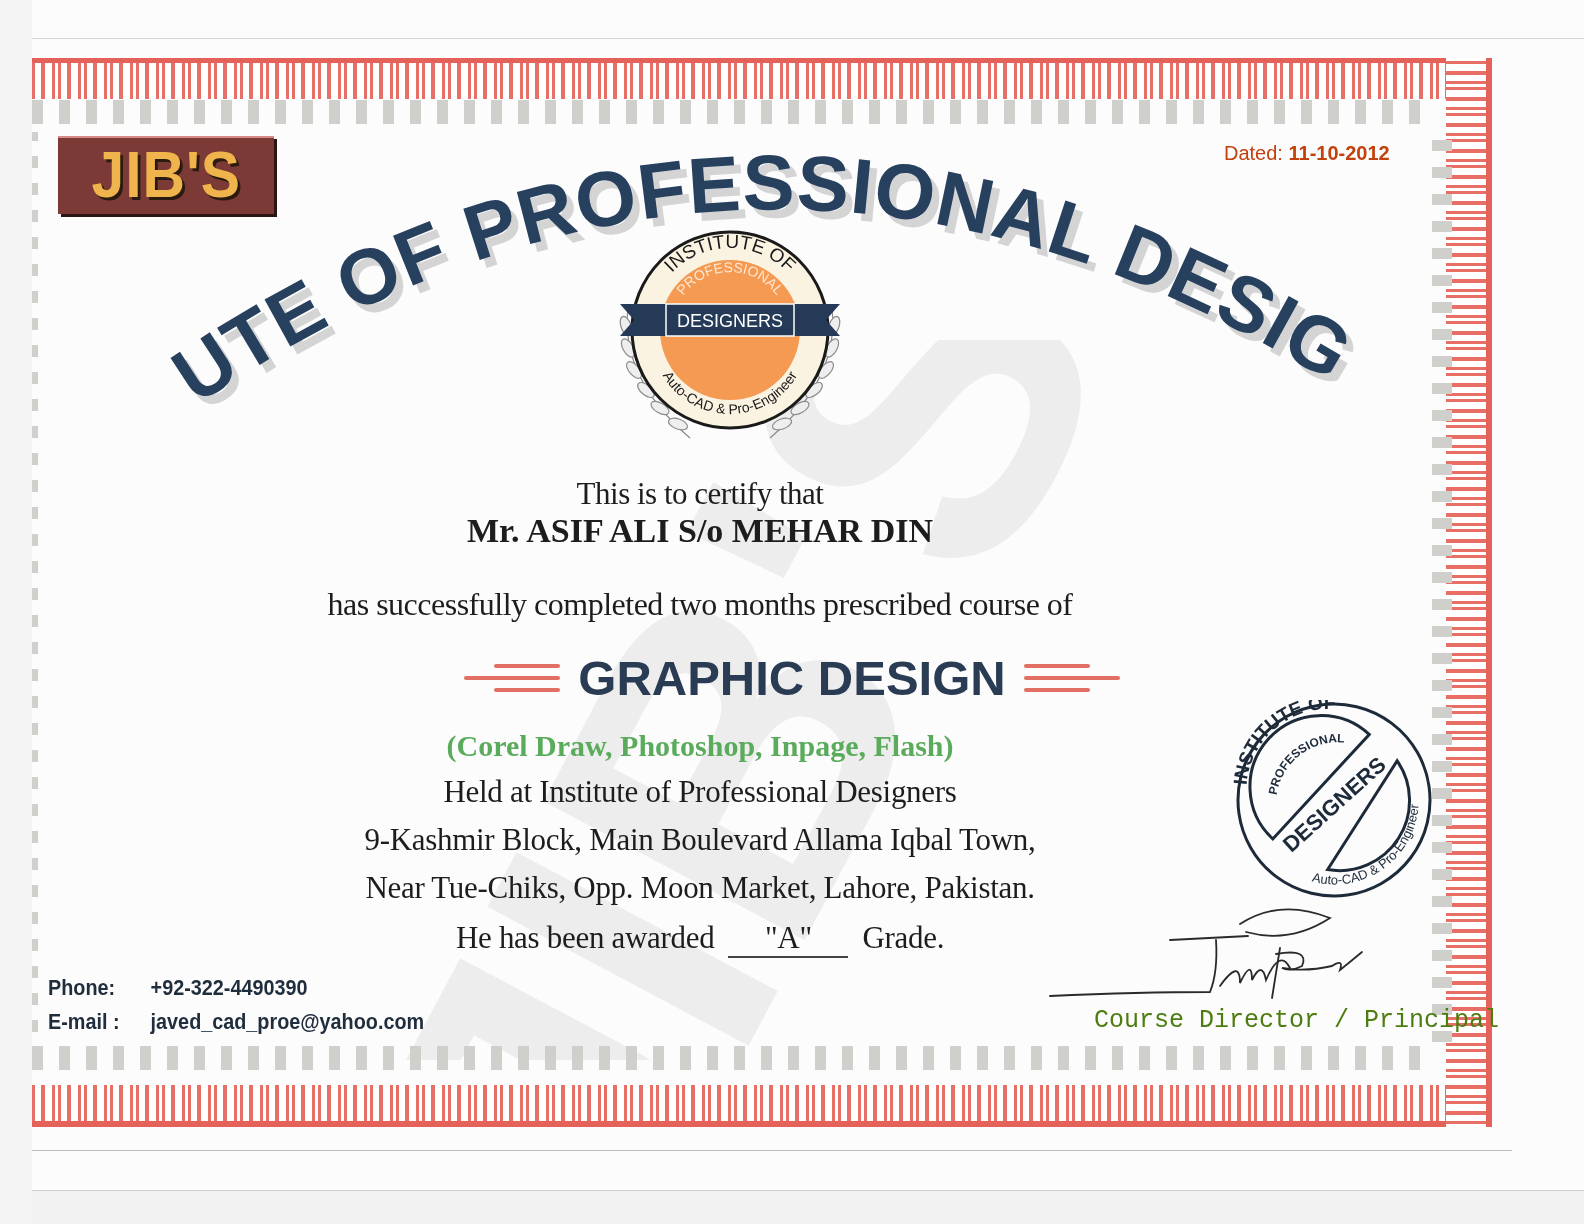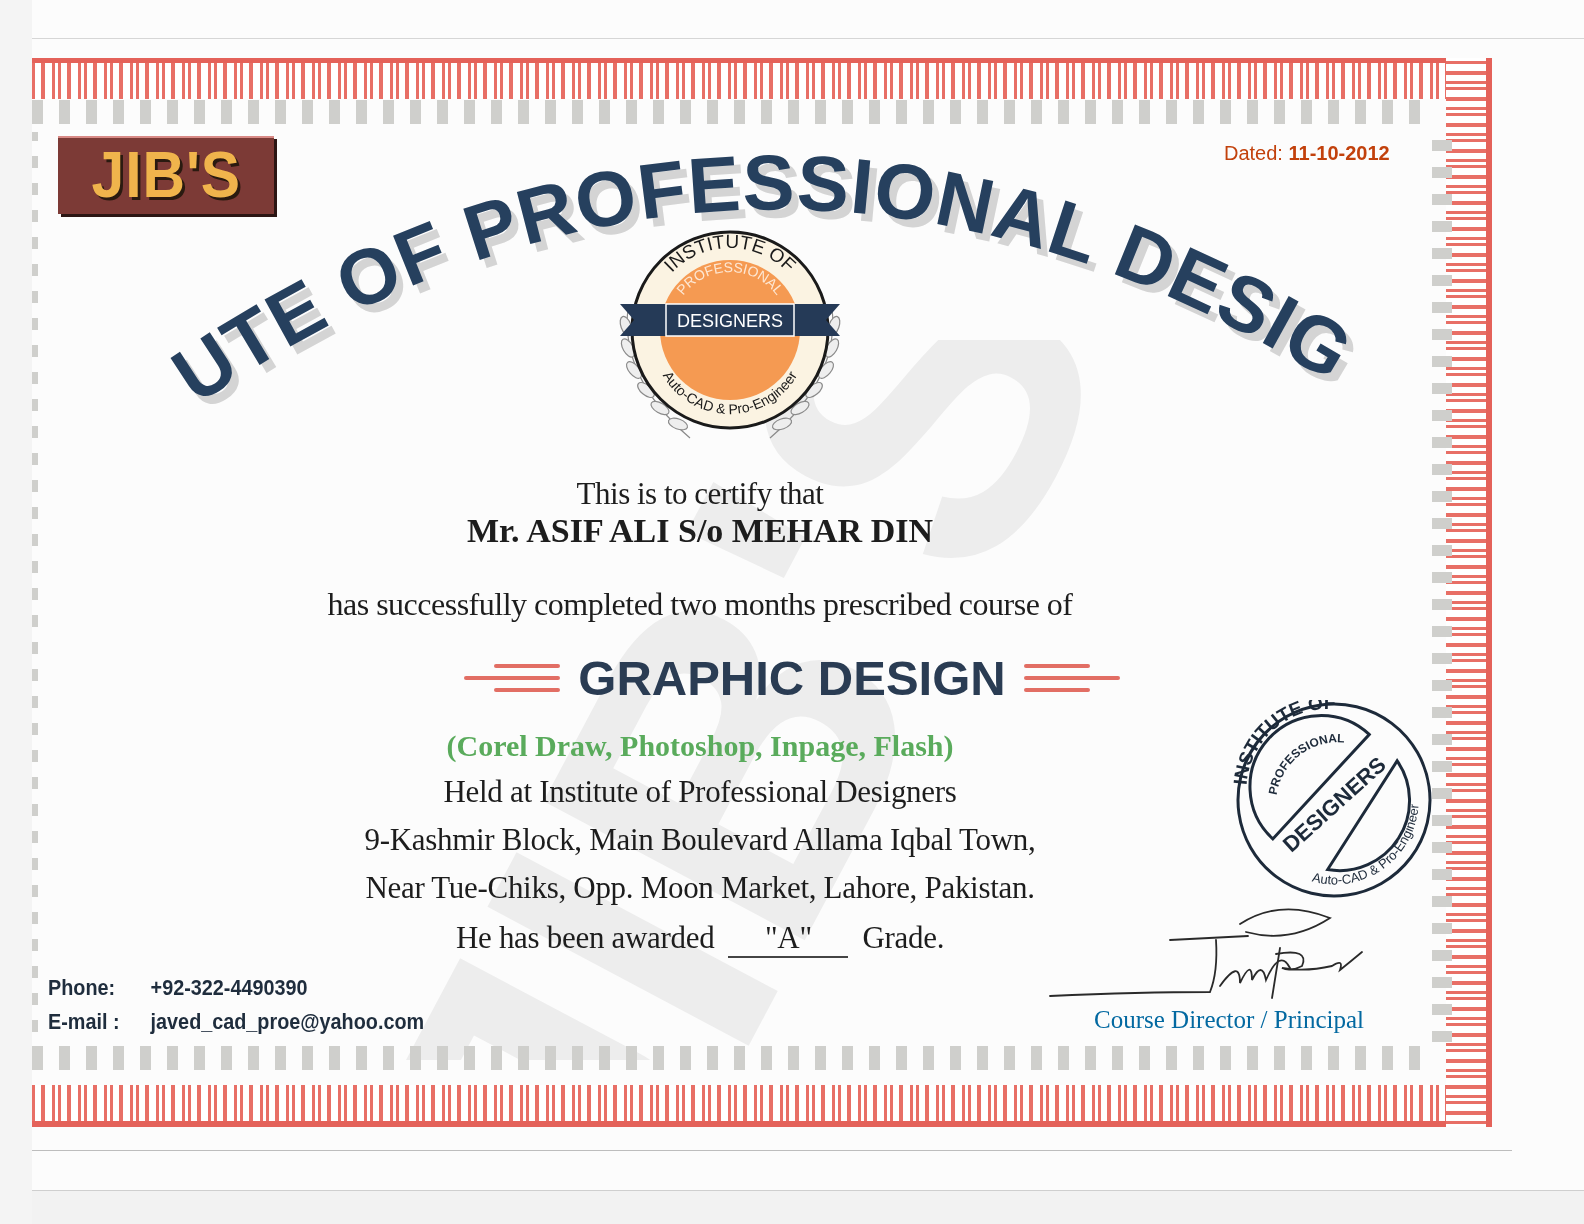--- a/index.html
+++ b/index.html
@@ -72,21 +72,21 @@
   .award{top:920px;font-size:31px;letter-spacing:-0.3px;}
   .grade{display:inline-block;border-bottom:2px solid #444;width:120px;text-align:center;margin:0 14px;}
 
   .contact{position:absolute;left:48px;font-family:"Liberation Sans",sans-serif;font-weight:bold;font-size:22px;color:#1f2d3d;transform:scaleX(0.9);transform-origin:left;}
   .contact .lbl{display:inline-block;width:114px;}
   .phone{top:975px;}
   .email{top:1009px;}
 
   .stamp{position:absolute;left:1228px;top:700px;width:212px;height:200px;}
   .signature{position:absolute;left:1040px;top:888px;width:340px;height:120px;}
-  .sig-title{position:absolute;left:1094px;top:1006px;font-family:Liberation Serif, serif;font-size:25px;color:#0369a1;}
+  .sig-title{position:absolute;left:1094px;top:1006px;font-family:Liberation Mono, monospace;font-size:25px;color:#4d7c0f;}
 </style>
 </head>
 <body>
 
 <div class="sheet"></div>
 <div class="scan-line-top"></div>
 
 <svg class="watermark" viewBox="0 0 800 720">
   <text x="400" y="560" text-anchor="middle" font-family="Liberation Sans, sans-serif" font-weight="bold" font-size="430" fill="#ededed" transform="rotate(-62 400 400)">JIB'S</text>
 </svg>

